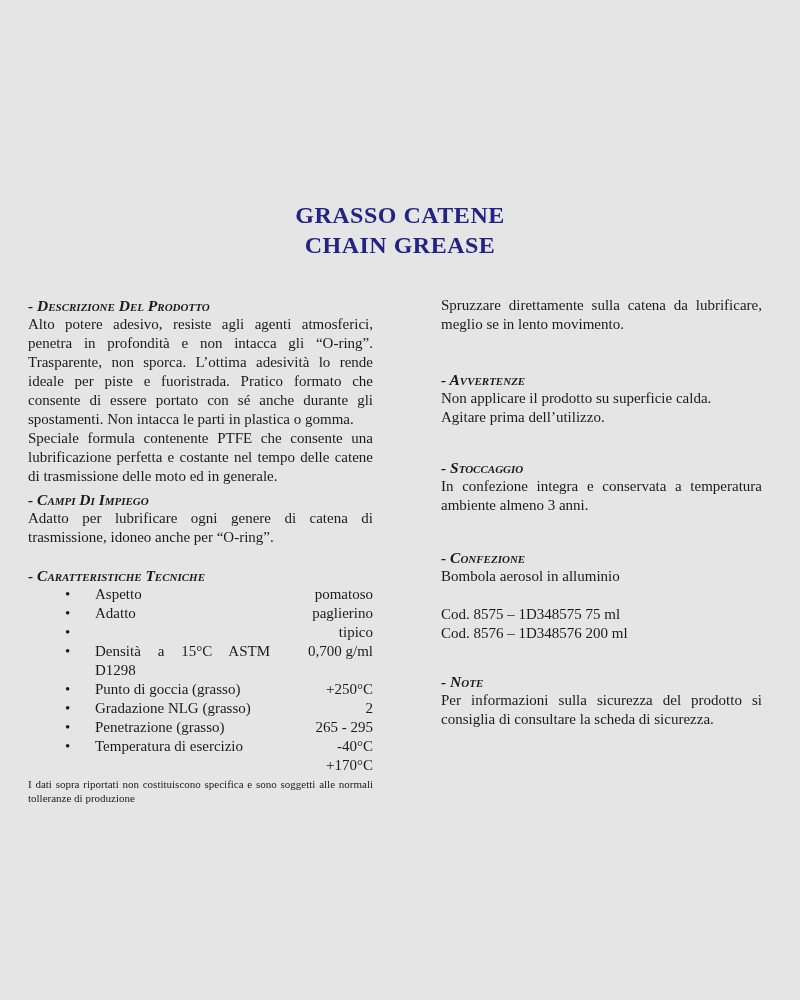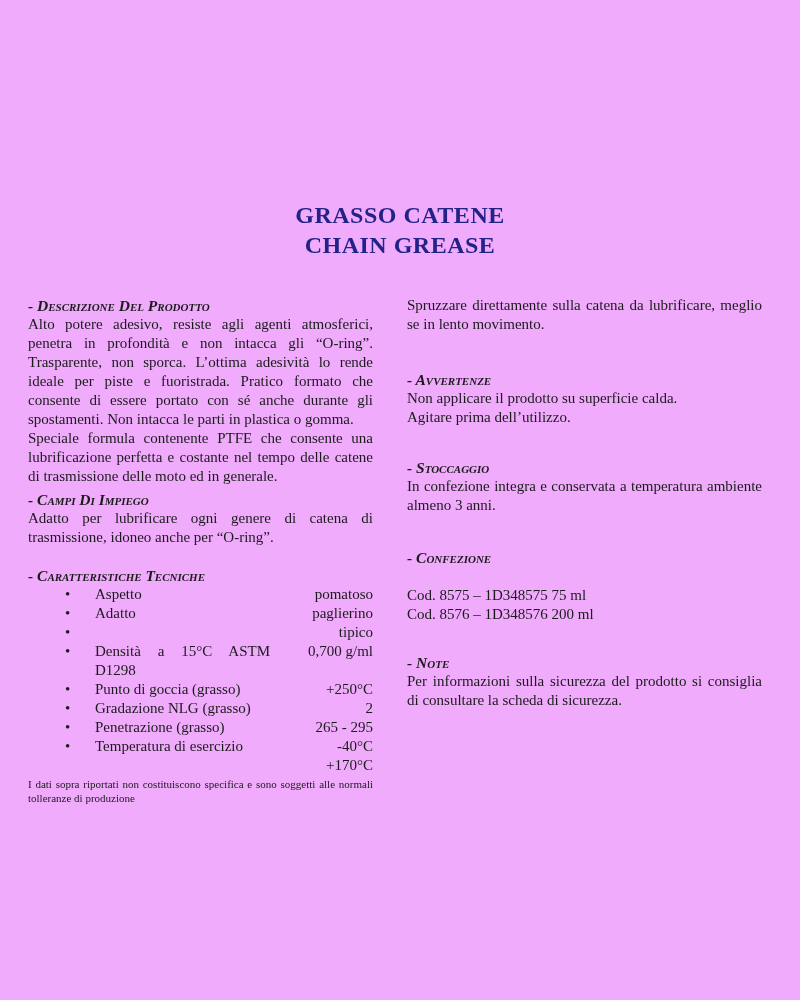--- a/index.html
+++ b/index.html
@@ -4,40 +4,40 @@
 <style>
   html, body {
     margin: 0;
     padding: 0;
     background: #ffffff;
   }
   .page {
     position: relative;
     width: 800px;
     height: 1000px;
-    background: #f0abfc;
+    background: #e5e5e5;
     overflow: hidden;
     font-family: "Liberation Serif", "DejaVu Serif", serif;
     color: #1b1b1b;
   }
   .title-block {
     margin-top: 200px;
     text-align: center;
     color: #232387;
     font-weight: bold;
     font-size: 24px;
     line-height: 30px;
     letter-spacing: 0.5px;
   }
   .columns {
     margin-top: 36px;
     padding-left: 28px;
     padding-right: 38px;
     display: flex;
-    gap: 34px;
+    gap: 68px;
     font-size: 15px;
     line-height: 19px;
   }
   .col-left  { width: 345px; flex: 0 0 auto; }
   .col-right { flex: 1 1 auto; min-width: 0; }
   .heading {
     font-weight: bold;
     font-style: italic;
     font-variant: small-caps;
     font-size: 15.5px;
@@ -162,20 +162,21 @@
         <div class="para">Agitare prima dell’utilizzo.</div>
       </div>
 
       <div class="m-stoccaggio">
         <div class="heading">- Stoccaggio</div>
         <div class="para">In confezione integra e conservata a temperatura ambiente almeno 3 anni.</div>
       </div>
 
       <div class="m-confezione">
         <div class="heading">- Confezione</div>
+        <div class="para">Bombola aerosol in alluminio</div>
         <div class="para gap-above">Cod. 8575 – 1D348575 75 ml</div>
         <div class="para">Cod. 8576 – 1D348576 200 ml</div>
       </div>
 
       <div class="m-note">
         <div class="heading">- Note</div>
         <div class="para">Per informazioni sulla sicurezza del prodotto si consiglia di consultare la scheda di sicurezza.</div>
       </div>
 
     </div>

